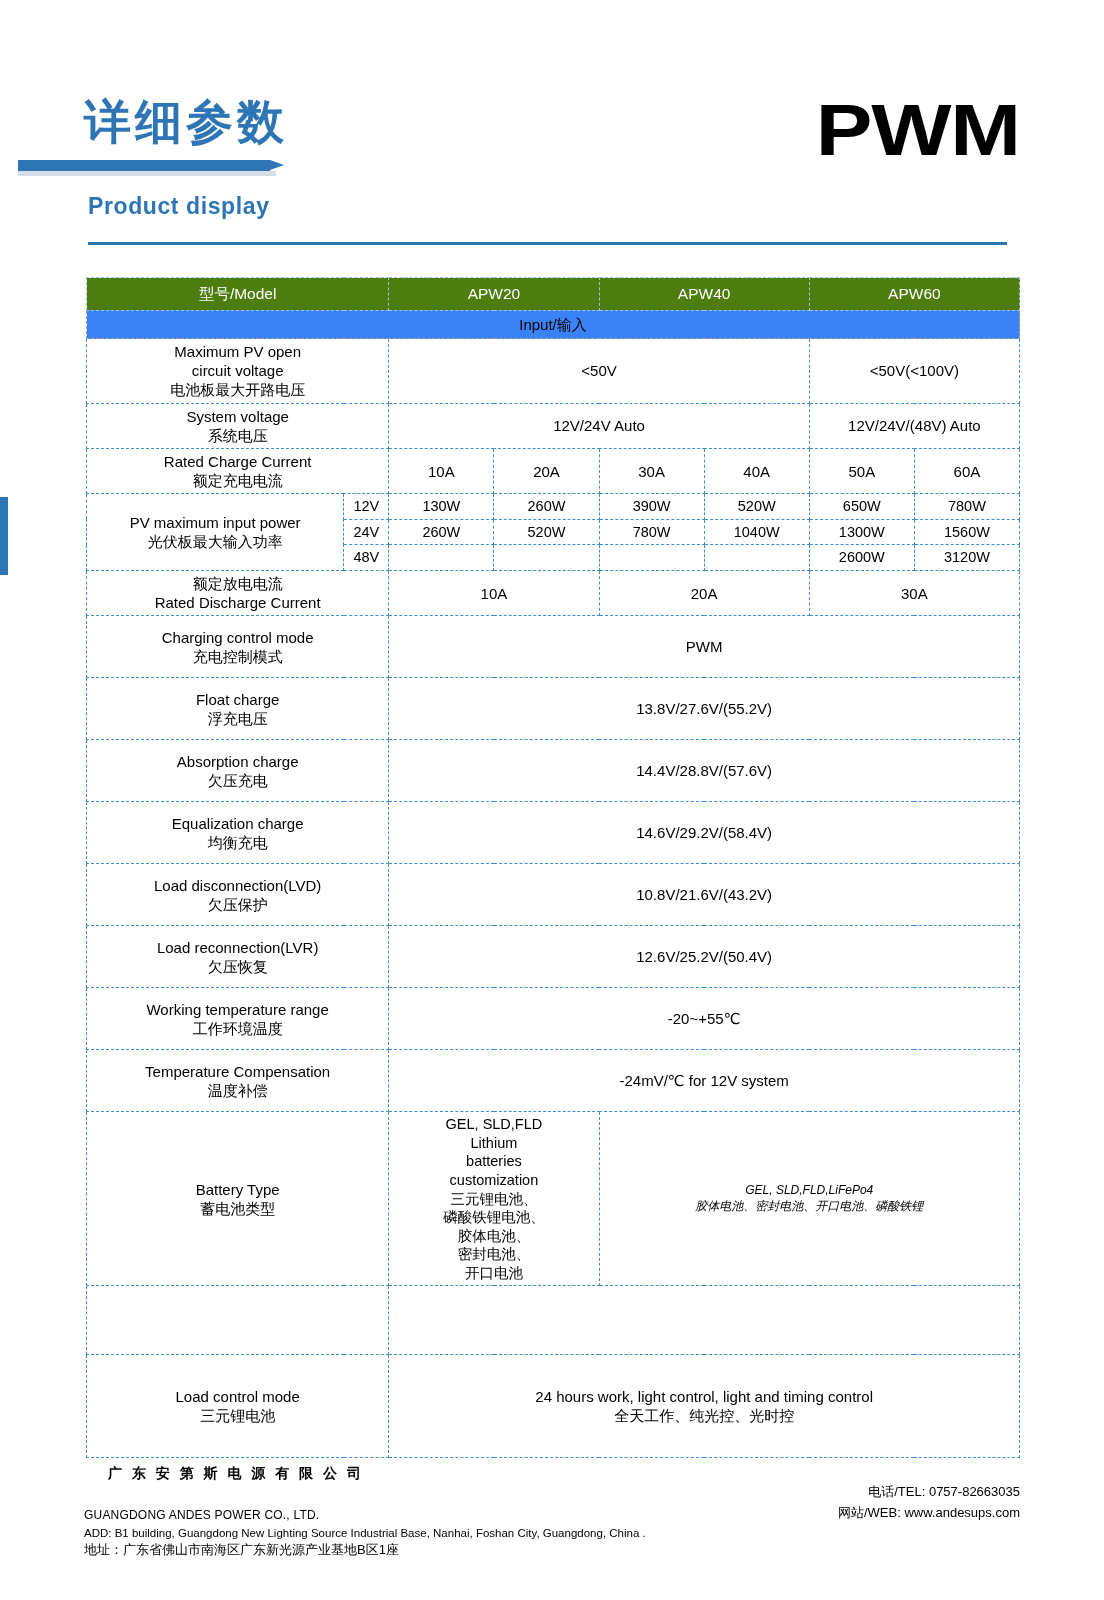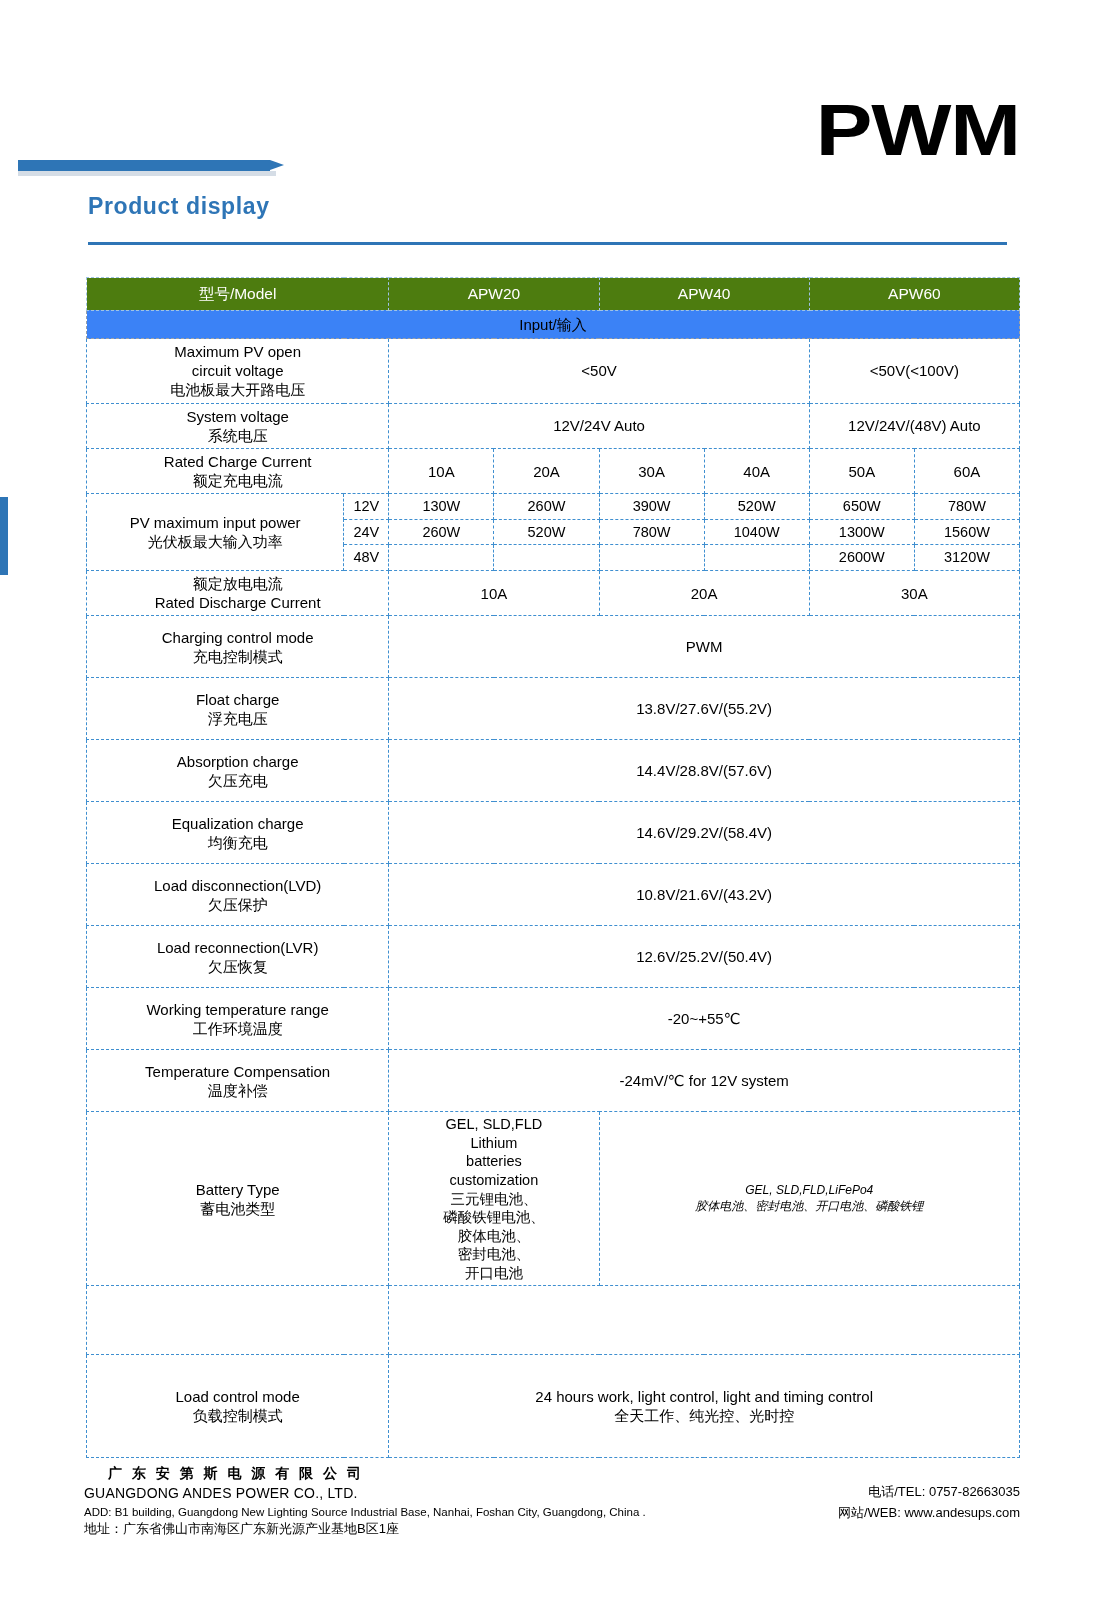--- a/index.html
+++ b/index.html
@@ -86,30 +86,31 @@
     padding:10px 4px 10px 12px;
     font-size:14.5px;line-height:1.62;
   }
   .battery-right{font-size:12px;line-height:1.7;font-style:italic;}
   .blank-row td{border:1px dashed #3f8fd0;height:62px;}
 
   
   .footer{position:absolute;left:0;top:1455px;width:1104px;height:145px;}
   .f-left{position:absolute;left:84px;top:8px;line-height:1.45;}
   .f-company-cn{font-size:14px;font-weight:bold;letter-spacing:3px;margin-left:24px;}
-  .f-company-en{font-size:14px;letter-spacing:.2px;}
+  .f-company-en{font-size:12px;letter-spacing:.2px;margin-top:24px;}
   .f-addr-en{font-size:11.5px;}
   .f-addr-cn{font-size:13px;}
   .f-right{position:absolute;right:84px;top:26px;text-align:right;line-height:1.65;}
   .f-right div{font-size:13px;}
 </style>
 </head>
 <body>
 
 <div class="page-header">
+  <div class="cn-title">详细参数</div>
   <div class="accent-bar-shadow"></div>
   <div class="accent-bar"></div>
   <div class="en-title">Product display</div>
   <div class="pwm-logo">PWM</div>
   <div class="header-rule"></div>
 </div>
 
 <div class="edge-mark"></div>
 
 <table class="spec-table">
@@ -295,21 +296,21 @@
   </tr>
 
   <tr class="blank-row">
     <td colspan="2"></td>
     <td colspan="6"></td>
   </tr>
 
   <tr>
     <td colspan="2" class="lbl" style="height:96px">
       <div>Load control mode</div>
-      <div>负载控制模式</div>
+      <div>三元锂电池</div>
     </td>
     <td colspan="6" class="val">
       <div>24 hours work, light control, light and timing control</div>
       <div>全天工作、纯光控、光时控</div>
     </td>
   </tr>
 </tbody>
   </table>
 
 <div class="footer">

